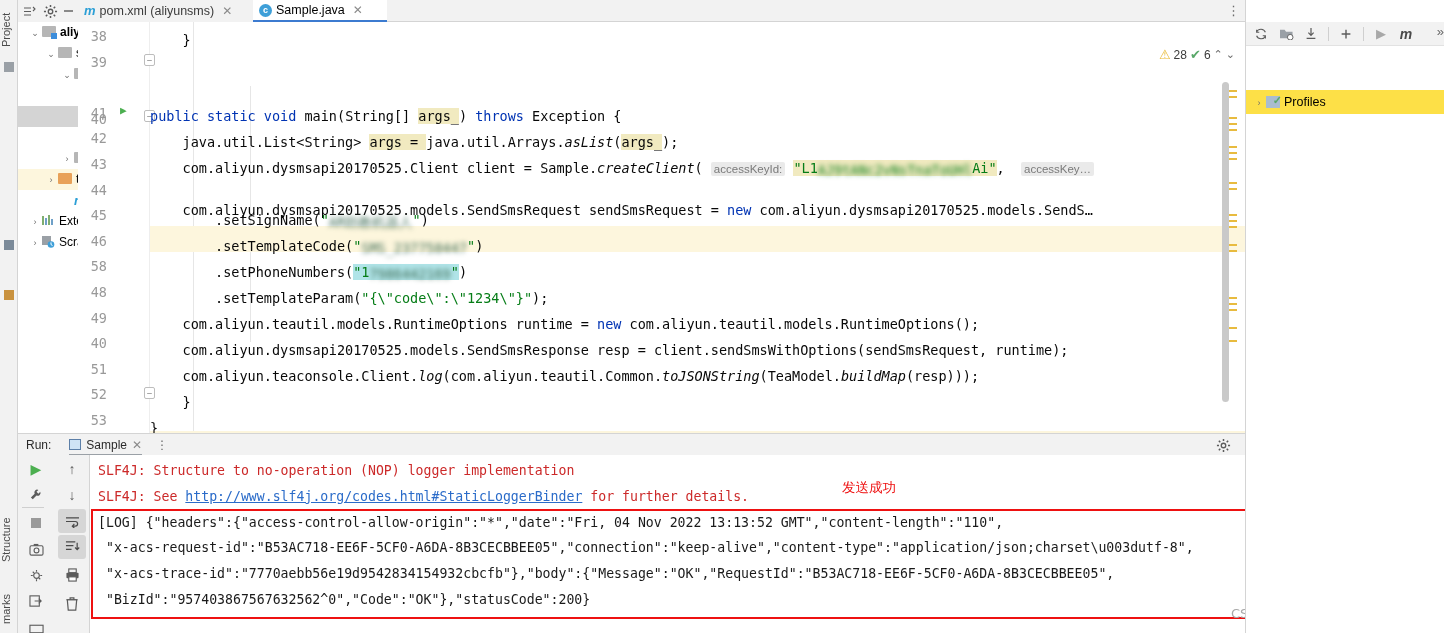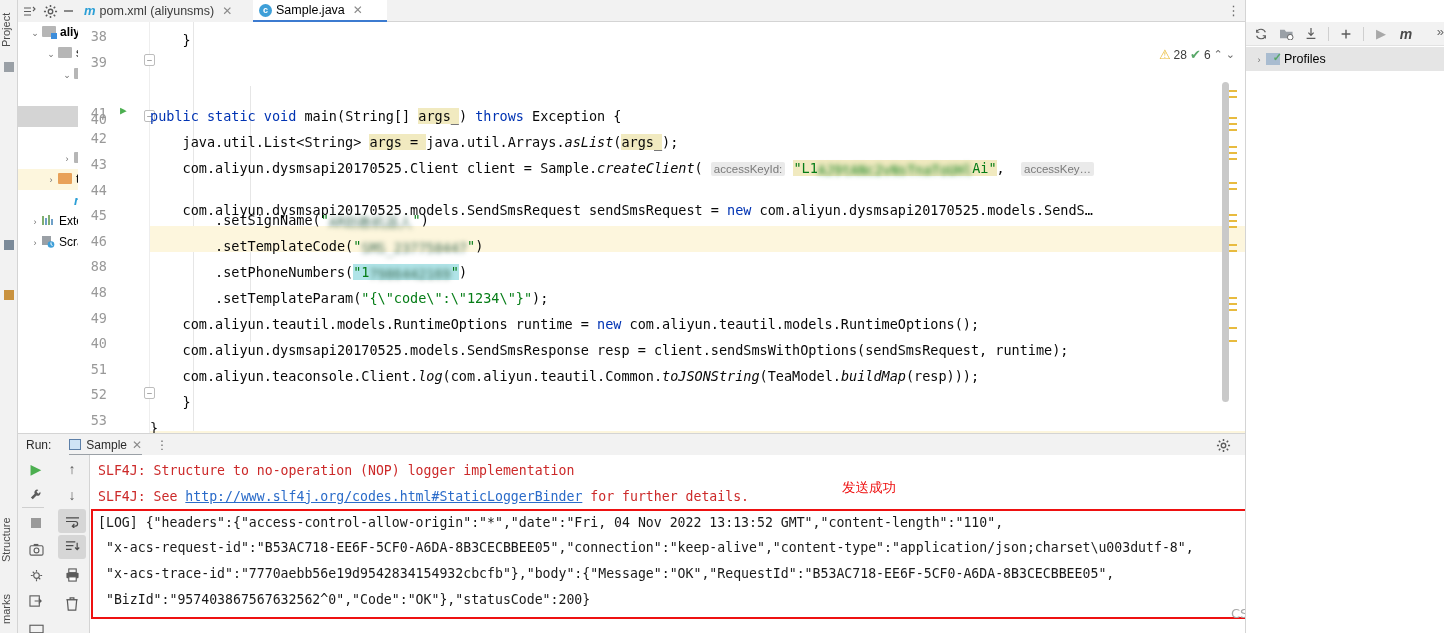--- a/index.html
+++ b/index.html
@@ -280,21 +280,21 @@
   }
   .mtb {
     width: 22px; height: 20px; display: flex; align-items: center;
     justify-content: center; color: #5c5c5c; font-size: 13px;
   }
   .mtb.sep { width: 1px; height: 14px; background: #cfcfcf; margin: 0 3px; }
   .maven-row {
     position: relative; height: 24px; line-height: 24px;
     font-size: 12.5px; white-space: nowrap; padding-left: 6px;
   }
-  .maven-row.sel { background: #e5e5e5; }
+  .maven-row.sel { background: #fde047; margin-top: 43px; }
   .maven-arrow {
     display: inline-block; width: 14px; text-align: center;
     color: #6e6e6e; font-size: 9px;
   }
   .prof-ic {
     display: inline-block; width: 14px; height: 12px; vertical-align: -2px;
     margin-right: 4px; position: relative; background: #a9bcd0;
   }
   .prof-ic::after {
     content: '✓'; position: absolute; right: -2px; bottom: -4px;
@@ -393,21 +393,21 @@
       <div id="gutter-nums">
           <div class="ln" style="top: 6px;">38</div>
           <div class="ln" style="top: 31.6px;">39</div>
           <div class="ln" style="top: 57.2px; margin-top: 32px;">40</div>
           <div class="ln" style="top: 82.8px;">41</div>
           <div class="ln" style="top: 108.4px;">42</div>
           <div class="ln" style="top: 134px;">43</div>
           <div class="ln" style="top: 159.6px;">44</div>
           <div class="ln" style="top: 185.2px;">45</div>
           <div class="ln" style="top: 210.8px;">46</div>
-          <div class="ln" style="top: 236.4px;">88</div>
+          <div class="ln" style="top: 236.4px;">58</div>
           <div class="ln" style="top: 262px;">48</div>
           <div class="ln" style="top: 287.6px;">49</div>
           <div class="ln" style="top: 313.2px;">40</div>
           <div class="ln" style="top: 338.8px;">51</div>
           <div class="ln" style="top: 364.4px;">52</div>
           <div class="ln" style="top: 390px;">53</div>
         </div>
       <div class="runmark" style="top:82px;">▶</div>
       <div class="foldmark" style="top:88px;">−</div>
       <div class="foldmark" style="top:32px;">−</div>

